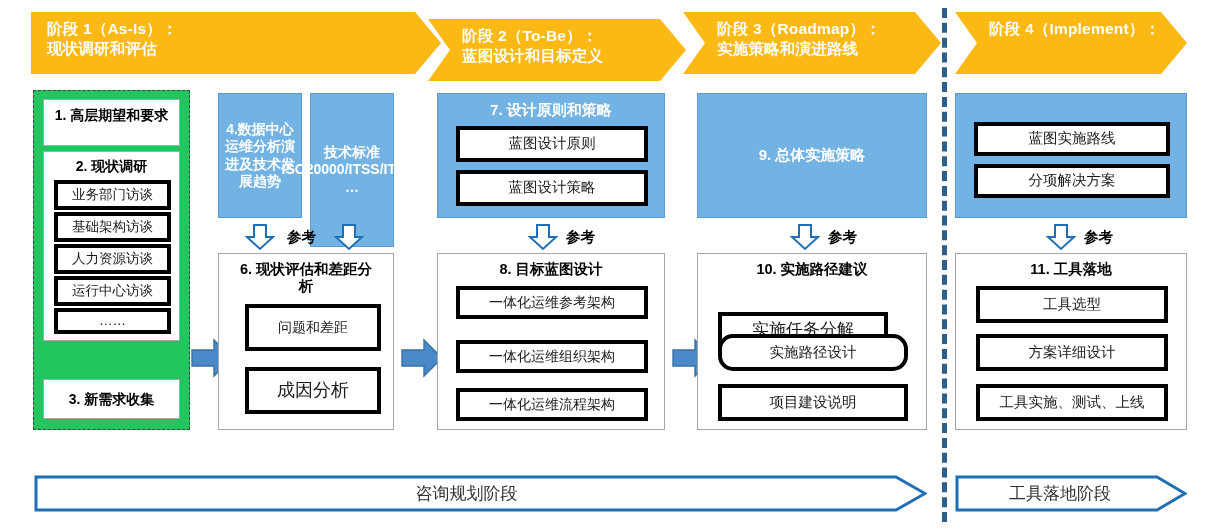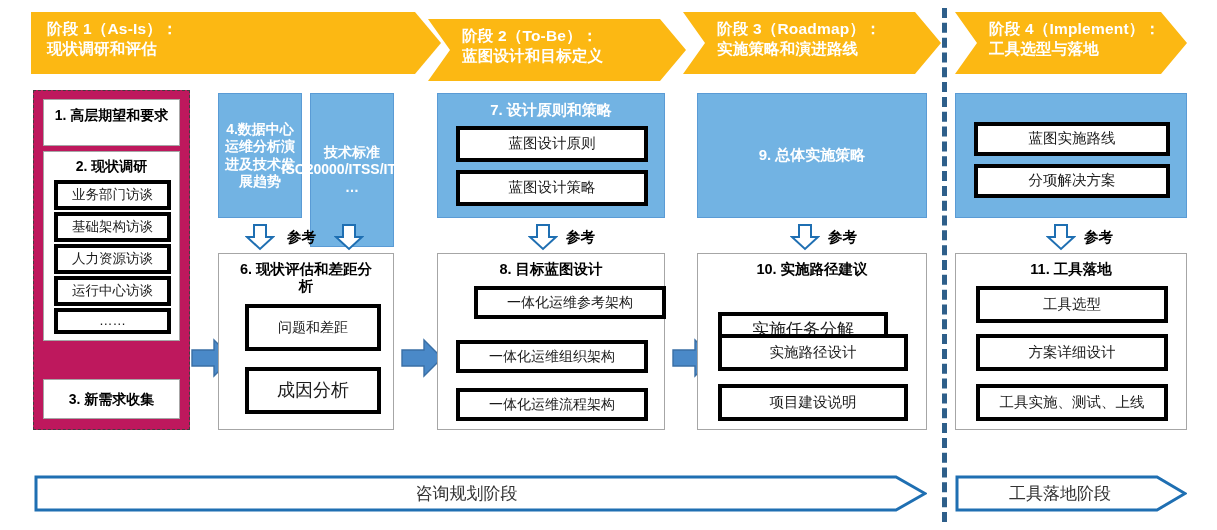--- a/index.html
+++ b/index.html
@@ -39,21 +39,21 @@
     color:#ffffff;font-weight:bold;font-size:14px;text-align:center;
   }
   .dotted{
     border:1px solid #A6A6A6;
     background-color:#ffffff;
     background-image:radial-gradient(#BFBFBF 0.6px, transparent 0.7px);
     background-size:4px 4px;
     color:#000;font-size:14px;font-weight:bold;text-align:center;
   }
   .dashedwrap{
-    border:1px dashed #404040;background:#be185d;
+    border:1px dashed #404040;background:#22c55e;
   }
   .inner{
     position:absolute;box-sizing:border-box;
     background:#ffffff;border:4px solid #000000;
     color:#1a1a1a;font-size:13.5px;font-weight:normal;
     display:flex;align-items:center;justify-content:center;text-align:center;
     line-height:1.2;
   }
   .hdr{
     position:absolute;left:0;right:0;text-align:center;
@@ -103,21 +103,20 @@
     <span class="ln">蓝图设计和目标定义</span>
   </div>
 
   <div class="phase arrow notch" style="left:683px;top:12px;width:258px;">
     <span class="ln">阶段 3（Roadmap）：</span>
     <span class="ln">实施策略和演进路线</span>
   </div>
 
   <div class="phase arrow notch" style="left:955px;top:12px;width:232px;">
     <span class="ln">阶段 4（Implement）：</span>
-    <span class="ln">工具选型与落地</span>
   </div>
 
   <div class="bx dashedwrap" style="left:33px;top:90px;width:157px;height:340px;">
 
     <div class="bx dotted" style="left:9px;top:8px;width:137px;height:47px;">
       <div class="hdr" style="top:7px;font-size:14px;padding:0 6px;">1. 高层期望和要求</div>
     </div>
 
     <div class="bx dotted" style="left:9px;top:60px;width:137px;height:190px;">
       <div class="hdr" style="top:6px;font-size:14px;">2. 现状调研</div>
@@ -179,21 +178,21 @@
 
   <div class="darrow" style="left:528px;top:223px;">
     <svg width="30" height="28" viewBox="0 0 30 28" aria-hidden="true">
       <polygon points="9,2 21,2 21,14 28,14 15,26 2,14 9,14" fill="#ffffff" stroke="#1F6FB2" stroke-width="2"></polygon>
     </svg>
   </div>
   <div class="ref" style="left:566px;top:228px;">参考</div>
 
   <div class="bx dotted" style="left:437px;top:253px;width:228px;height:177px;">
     <div class="hdr" style="top:7px;font-size:14.5px;">8. 目标蓝图设计</div>
-    <div class="inner" style="left:18px;top:32px;width:192px;height:33px;font-size:14px;margin-left:18px;">一体化运维参考架构</div>
+    <div class="inner" style="left:18px;top:32px;width:192px;height:33px;font-size:14px;">一体化运维参考架构</div>
     <div class="inner" style="left:18px;top:86px;width:192px;height:33px;font-size:14px;">一体化运维组织架构</div>
     <div class="inner" style="left:18px;top:134px;width:192px;height:33px;font-size:14px;">一体化运维流程架构</div>
   </div>
 
   <div class="rarrow" style="left:671px;top:337px;">
     <svg width="44" height="42" viewBox="0 0 44 42" aria-hidden="true">
       <polygon points="2,13 24,13 24,3 42,21 24,39 24,29 2,29" fill="#4A89C8" stroke="#3A6FA5" stroke-width="1.4"></polygon>
     </svg>
   </div>
 
@@ -204,21 +203,21 @@
   <div class="darrow" style="left:790px;top:223px;">
     <svg width="30" height="28" viewBox="0 0 30 28" aria-hidden="true">
       <polygon points="9,2 21,2 21,14 28,14 15,26 2,14 9,14" fill="#ffffff" stroke="#1F6FB2" stroke-width="2"></polygon>
     </svg>
   </div>
   <div class="ref" style="left:828px;top:228px;">参考</div>
 
   <div class="bx dotted" style="left:697px;top:253px;width:230px;height:177px;">
     <div class="hdr" style="top:7px;font-size:14.5px;">10. 实施路径建议</div>
     <div class="inner" style="left:20px;top:32px;width:170px;height:37px;font-size:17px;margin-top:26px;">实施任务分解</div>
-    <div class="inner" style="left:20px;top:80px;width:190px;height:37px;font-size:14.5px;">实施路径设计</div>
+    <div class="inner" style="left:20px;top:80px;width:190px;height:37px;font-size:14.5px;border-radius:15px;">实施路径设计</div>
     <div class="inner" style="left:20px;top:130px;width:190px;height:37px;font-size:14.5px;">项目建设说明</div>
   </div>
 
   <div class="divider" style="left:942px;top:8px;height:514px;"></div>
 
   <div class="bx blue" style="left:955px;top:93px;width:232px;height:125px;">
     <div class="inner" style="left:18px;top:28px;width:196px;height:34px;font-size:14.5px;">蓝图实施路线</div>
     <div class="inner" style="left:18px;top:70px;width:196px;height:34px;font-size:14.5px;">分项解决方案</div>
   </div>
 

